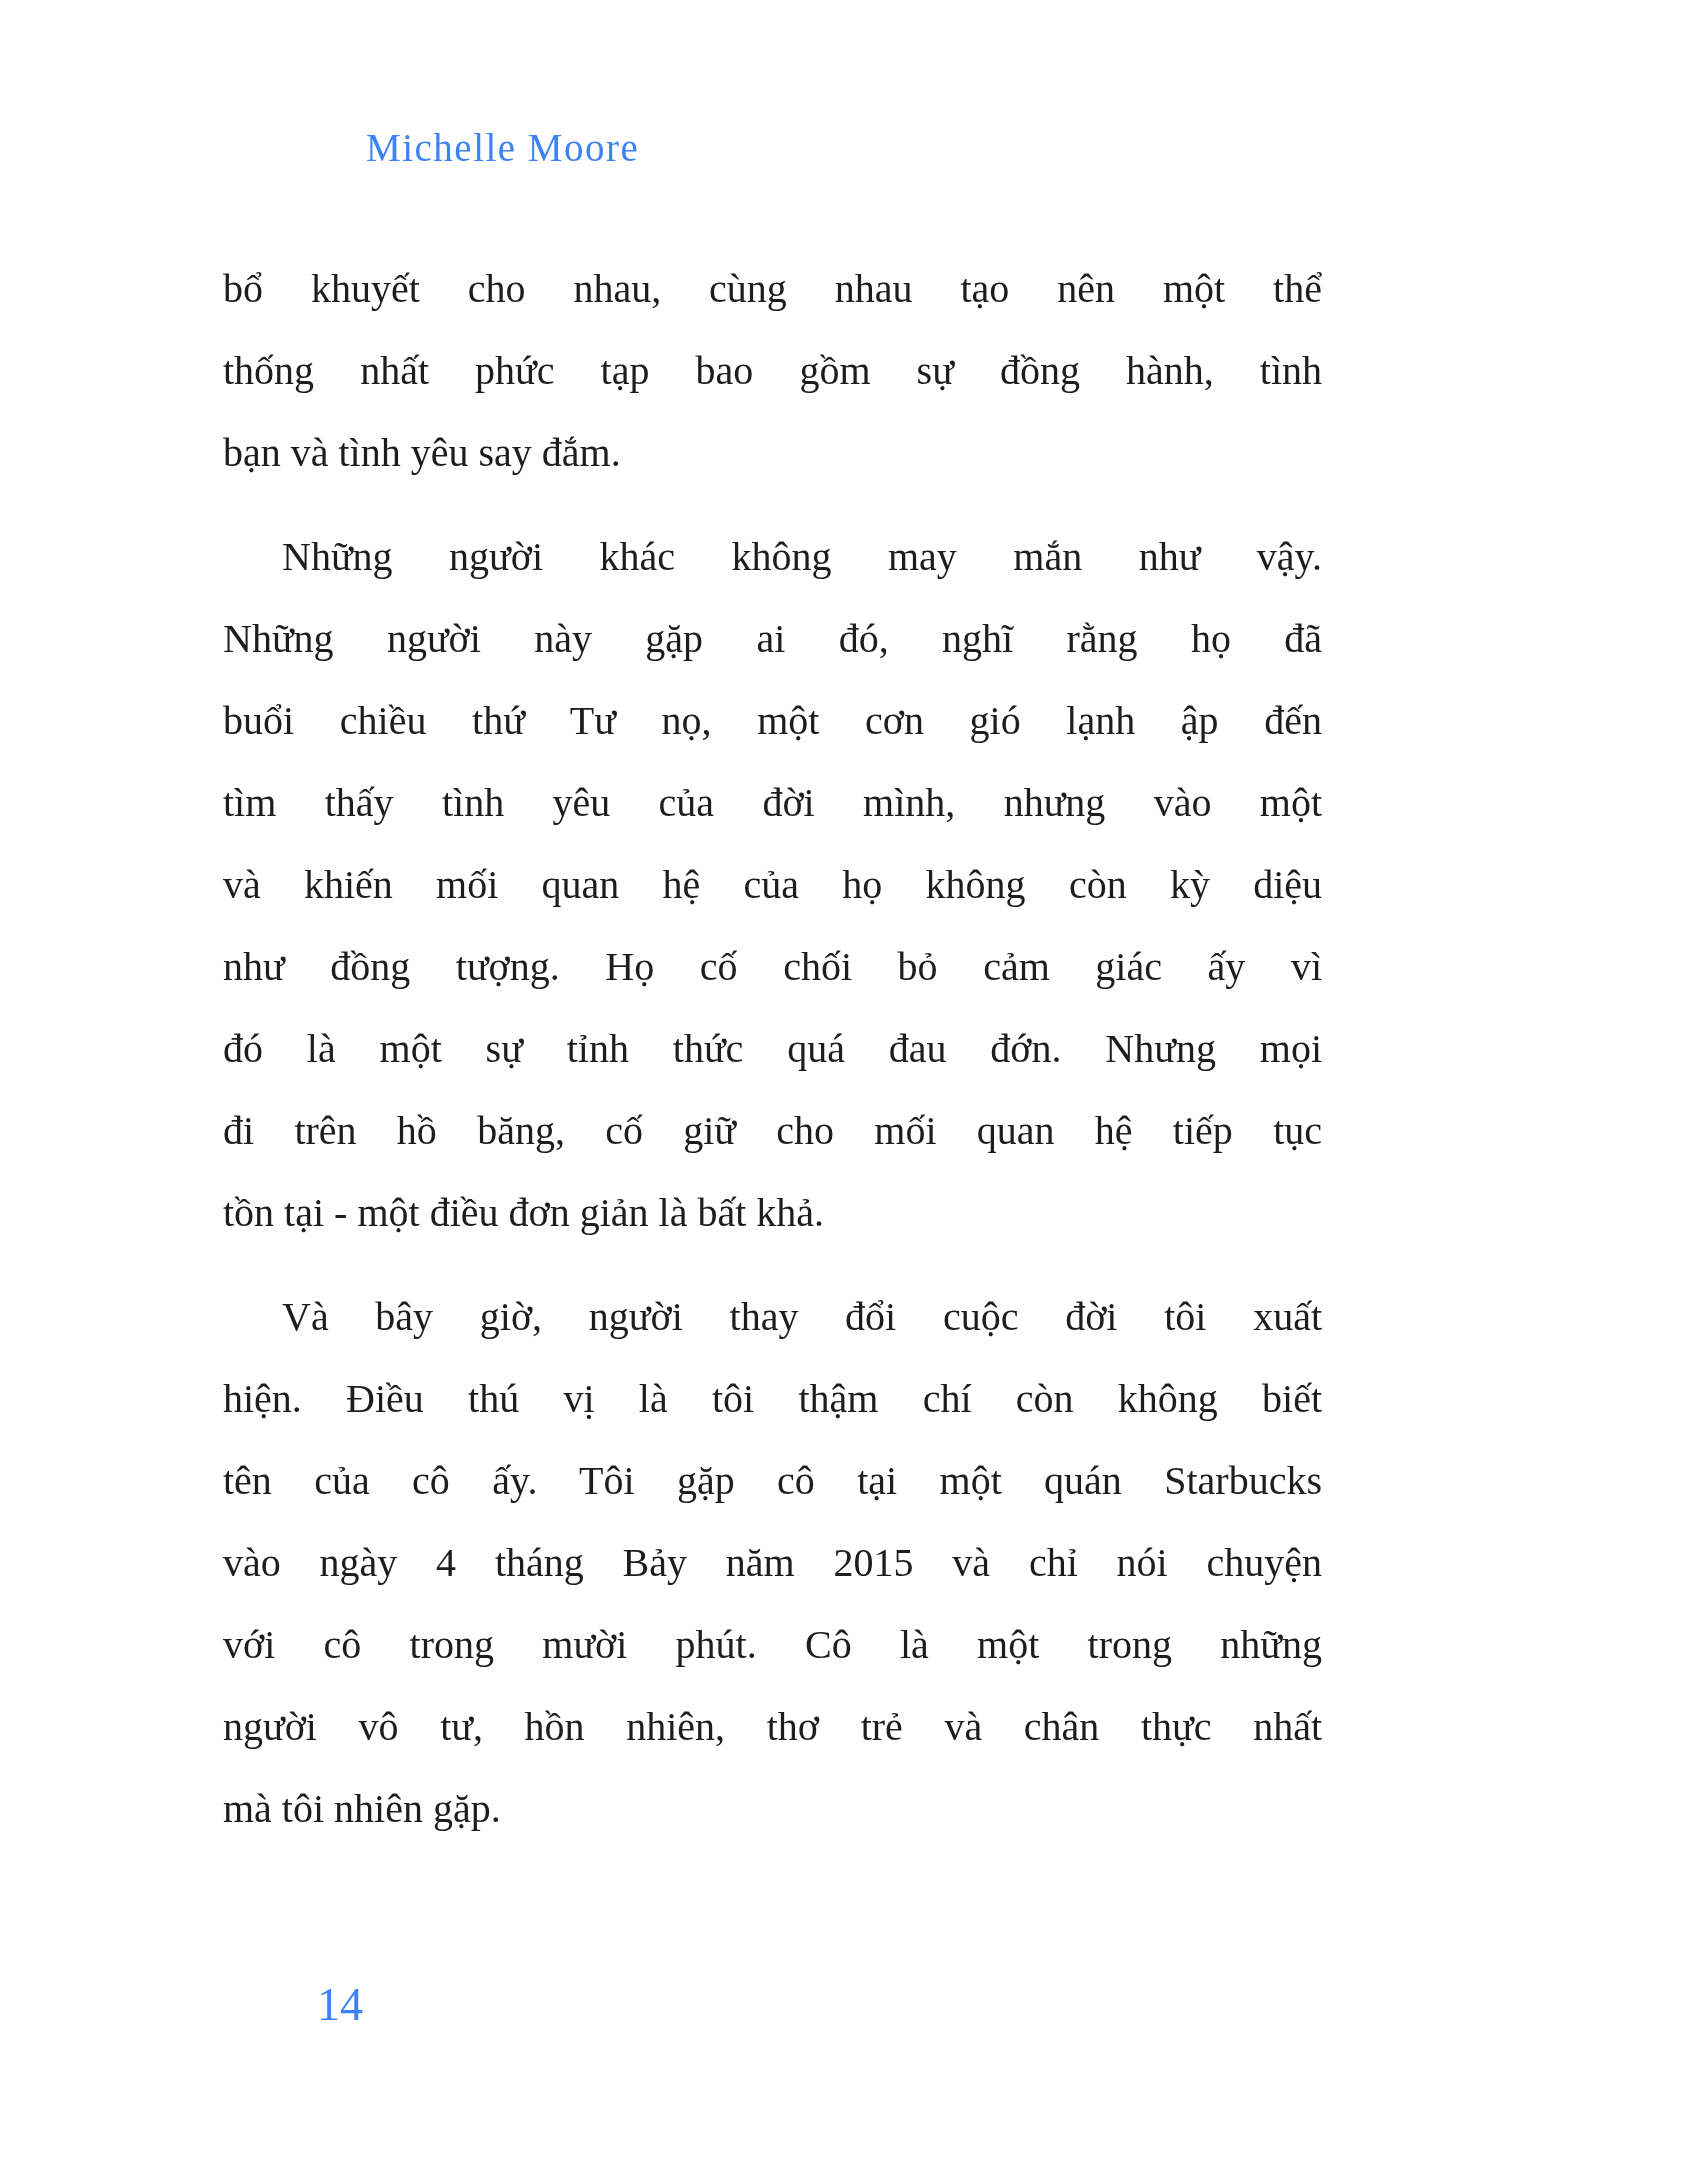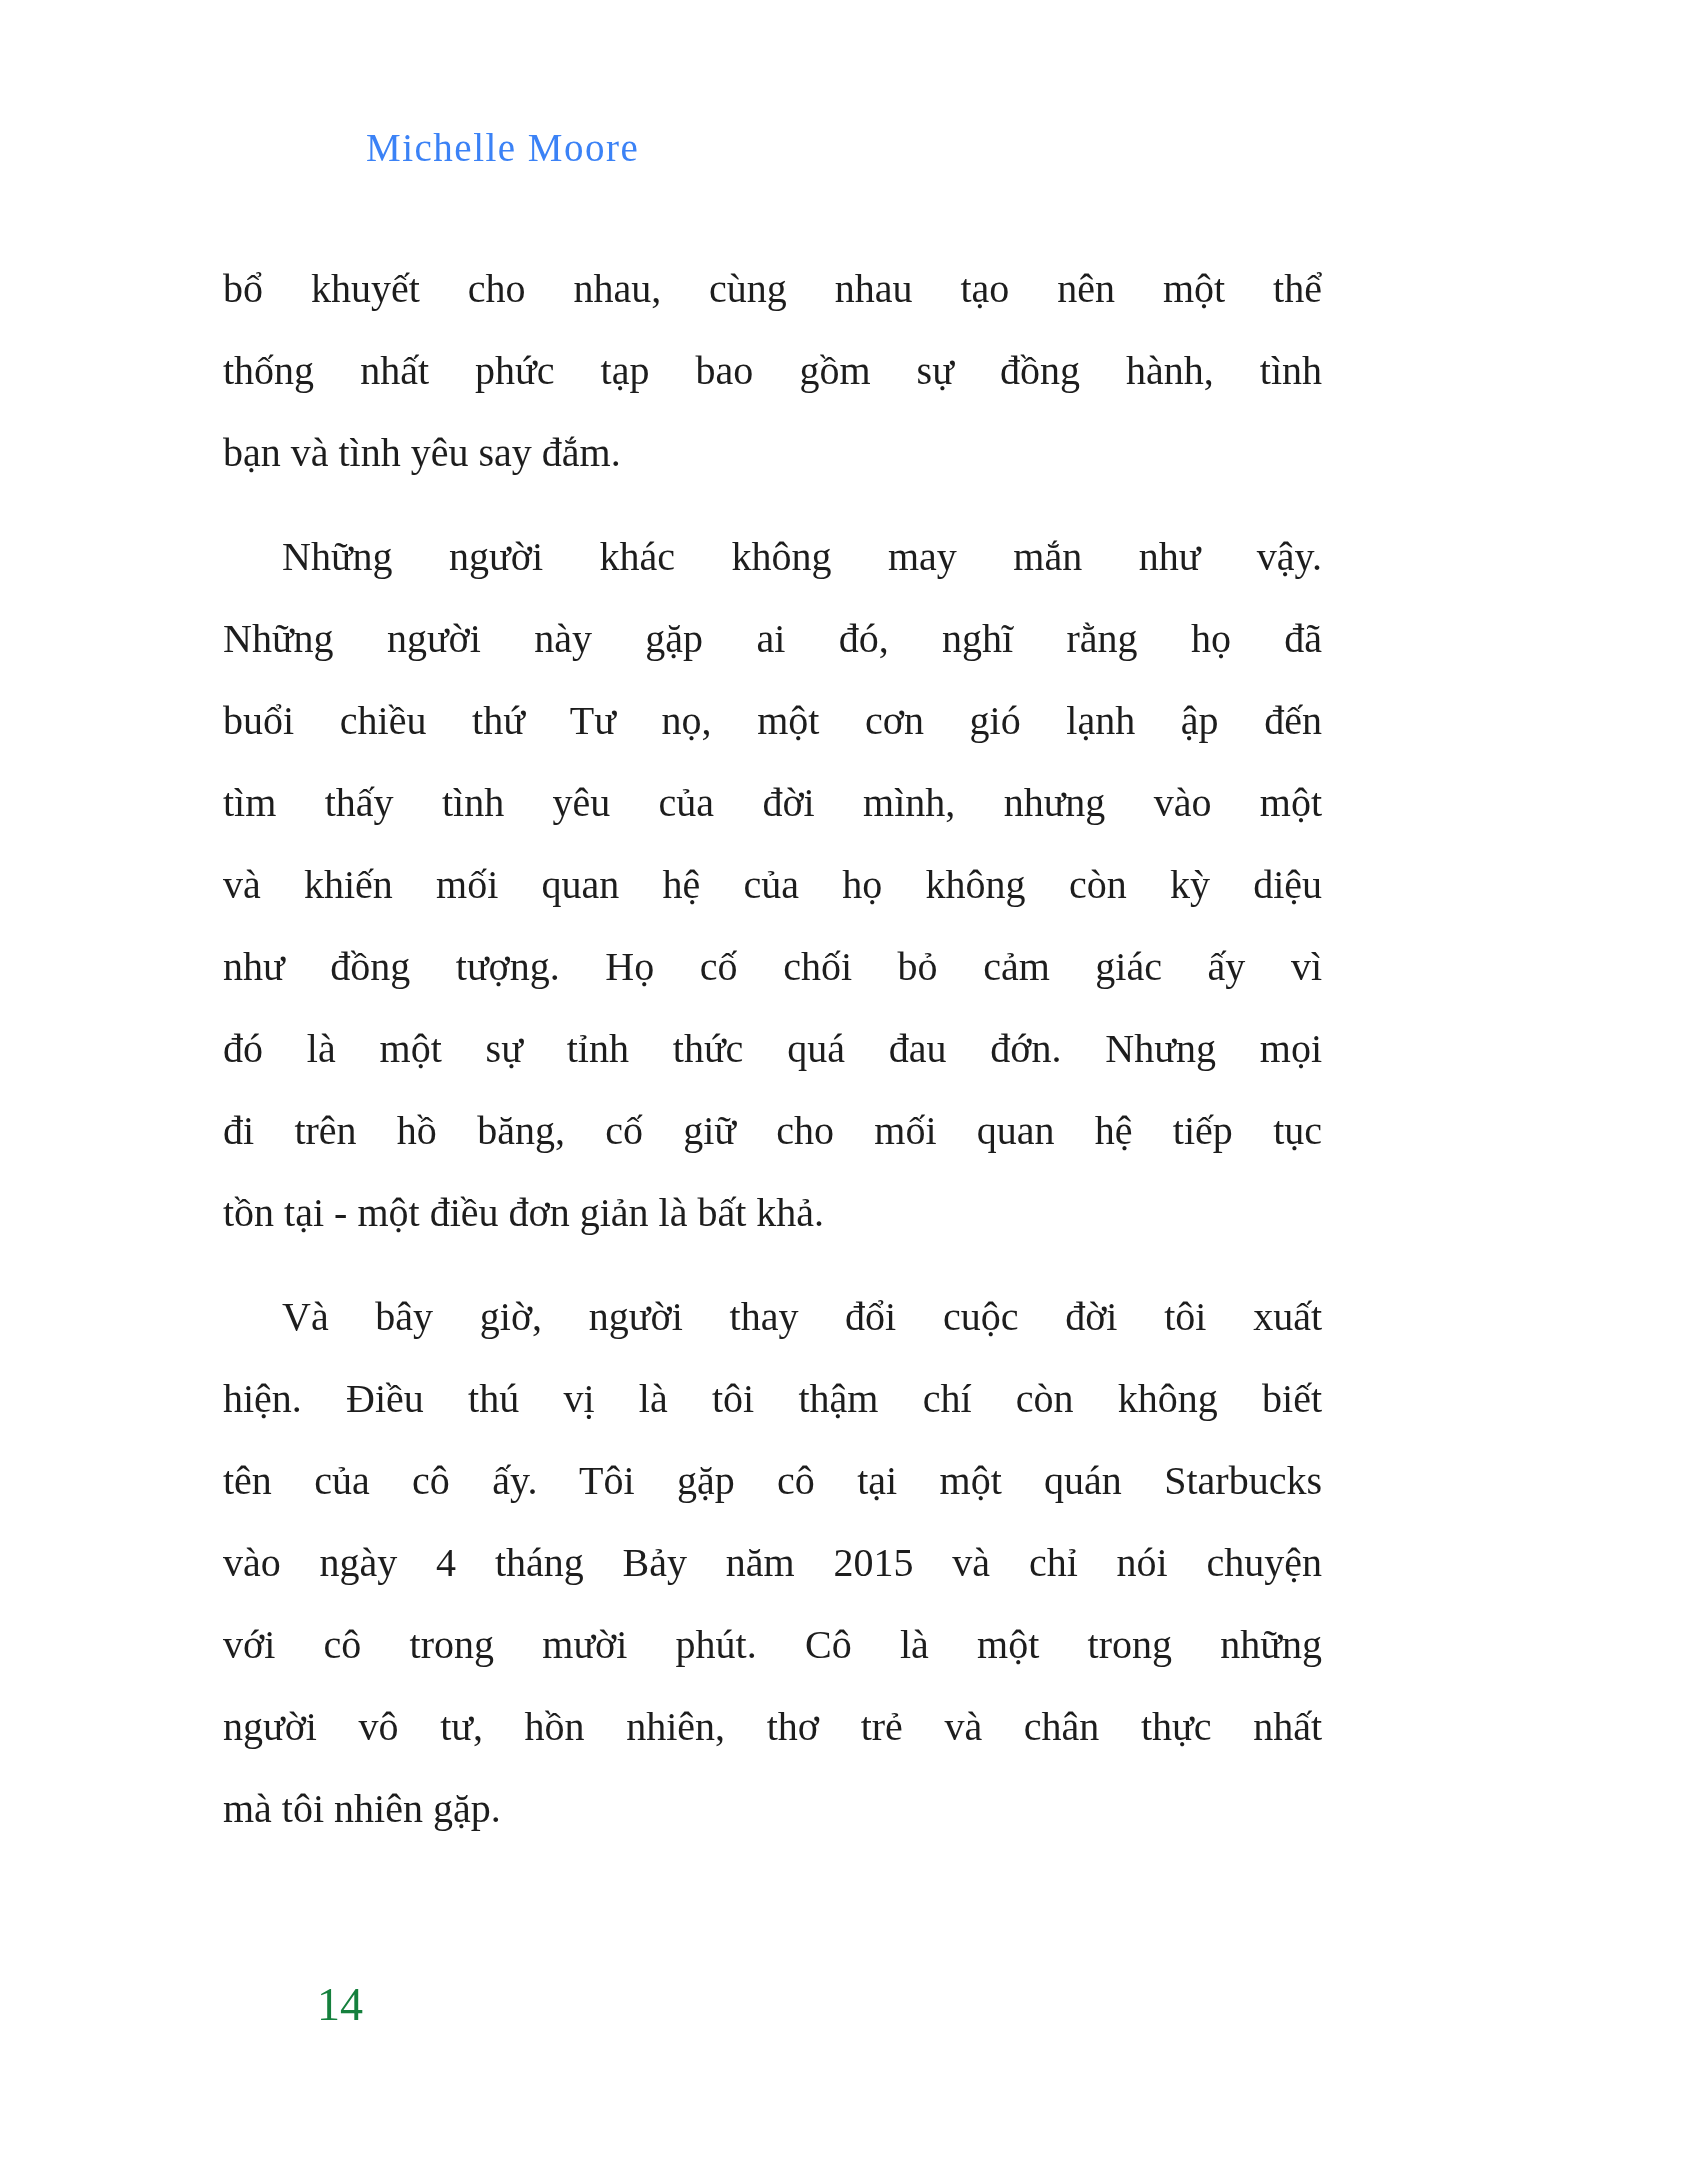--- a/index.html
+++ b/index.html
@@ -47,21 +47,21 @@
     text-align-last: left;
   }
   .line.indent {
     text-indent: 59px;
   }
   .page-number {
     position: absolute;
     left: 317px;
     top: 1978px;
     font-size: 46px;
-    color: #15803d;
+    color: #3b82f6;
   }
 </style>
 </head>
 <body>
 
 <div class="page">
   <span class="running-header">Michelle Moore</span>
 
   <main class="text-block" id="text-block">
       <p>

